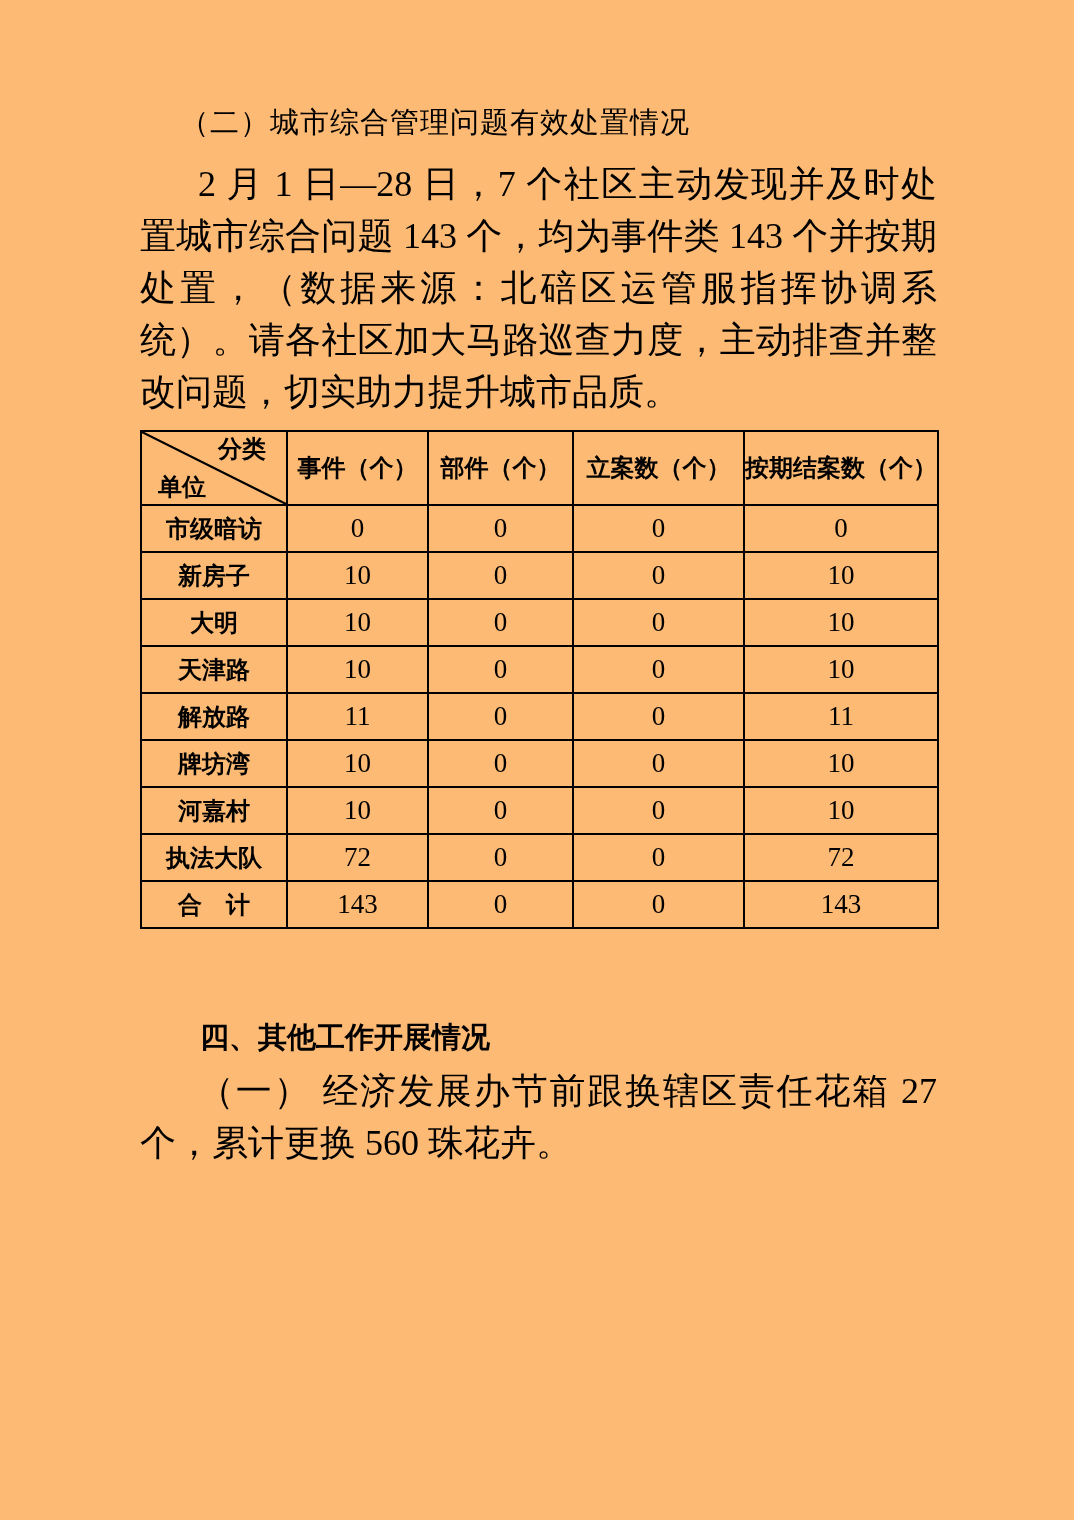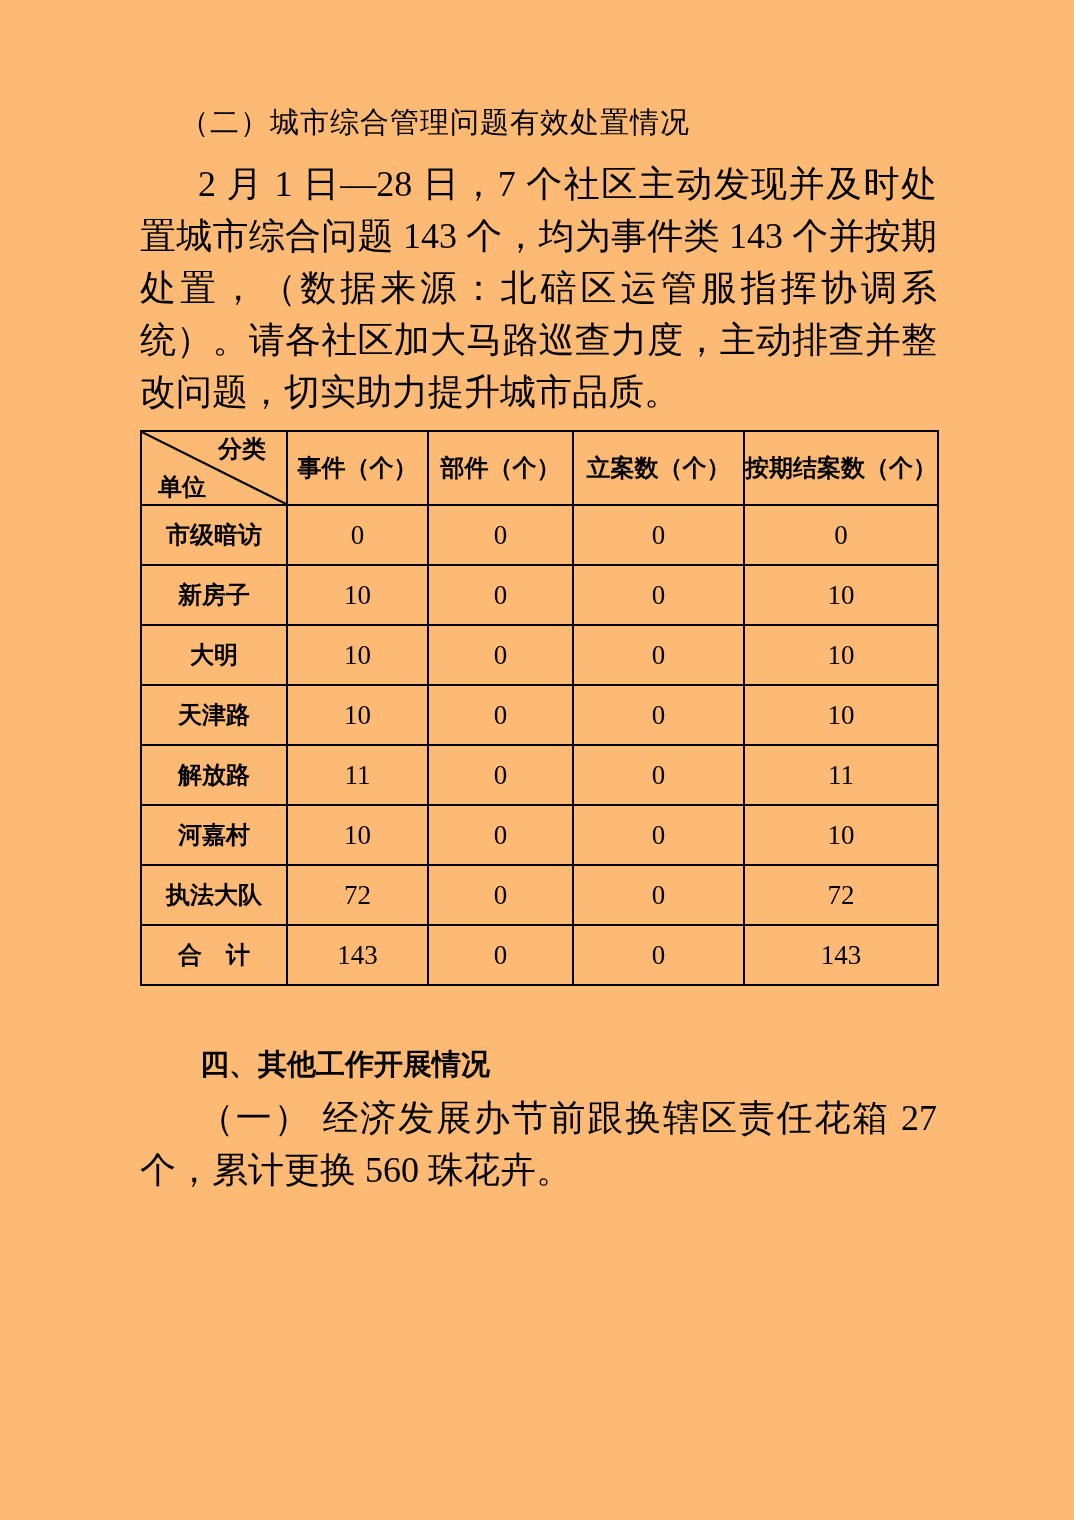--- a/index.html
+++ b/index.html
@@ -44,21 +44,21 @@
     text-align: center;
     vertical-align: middle;
     padding: 0;
   }
   .stats-table thead th {
     height: 74px;
     font-family: "Liberation Sans", "DejaVu Sans", sans-serif;
     font-weight: bold;
     font-size: 24px;
   }
-  .stats-table tbody tr { height: 60px; }
+  .stats-table tbody tr { height: 47px; }
   .stats-table td.row-label {
     font-family: "Liberation Sans", "DejaVu Sans", sans-serif;
     font-weight: bold;
     font-size: 24px;
   }
   .stats-table td.num {
     font-family: "Liberation Serif", "DejaVu Serif", serif;
     font-size: 27px;
     font-weight: normal;
   }
@@ -79,21 +79,21 @@
   }
   .corner-bottom {
     position: absolute;
     bottom: 4px; left: 16px;
     font-family: Liberation Sans, sans-serif;
     font-weight: bold;
     font-size: 24px;
     line-height: 26px;
   }
   .heading-hei {
-    margin-top: 56px;
+    margin-top: 86px;
     font-family: "Liberation Sans", "DejaVu Sans", sans-serif;
     font-weight: bold;
     font-size: 29px;
     line-height: 44px;
     text-indent: 60px;
     white-space: nowrap;
   }
   .para-2 { margin-top: 6px; }
 </style>
 </head>
@@ -158,20 +158,27 @@
         <td class="num">10</td>
       </tr>
       <tr>
         <td class="row-label">解放路</td>
         <td class="num">11</td>
         <td class="num">0</td>
         <td class="num">0</td>
         <td class="num">11</td>
       </tr>
       <tr>
+        <td class="row-label">牌坊湾</td>
+        <td class="num">10</td>
+        <td class="num">0</td>
+        <td class="num">0</td>
+        <td class="num">10</td>
+      </tr>
+      <tr>
         <td class="row-label">河嘉村</td>
         <td class="num">10</td>
         <td class="num">0</td>
         <td class="num">0</td>
         <td class="num">10</td>
       </tr>
       <tr>
         <td class="row-label">执法大队</td>
         <td class="num">72</td>
         <td class="num">0</td>

